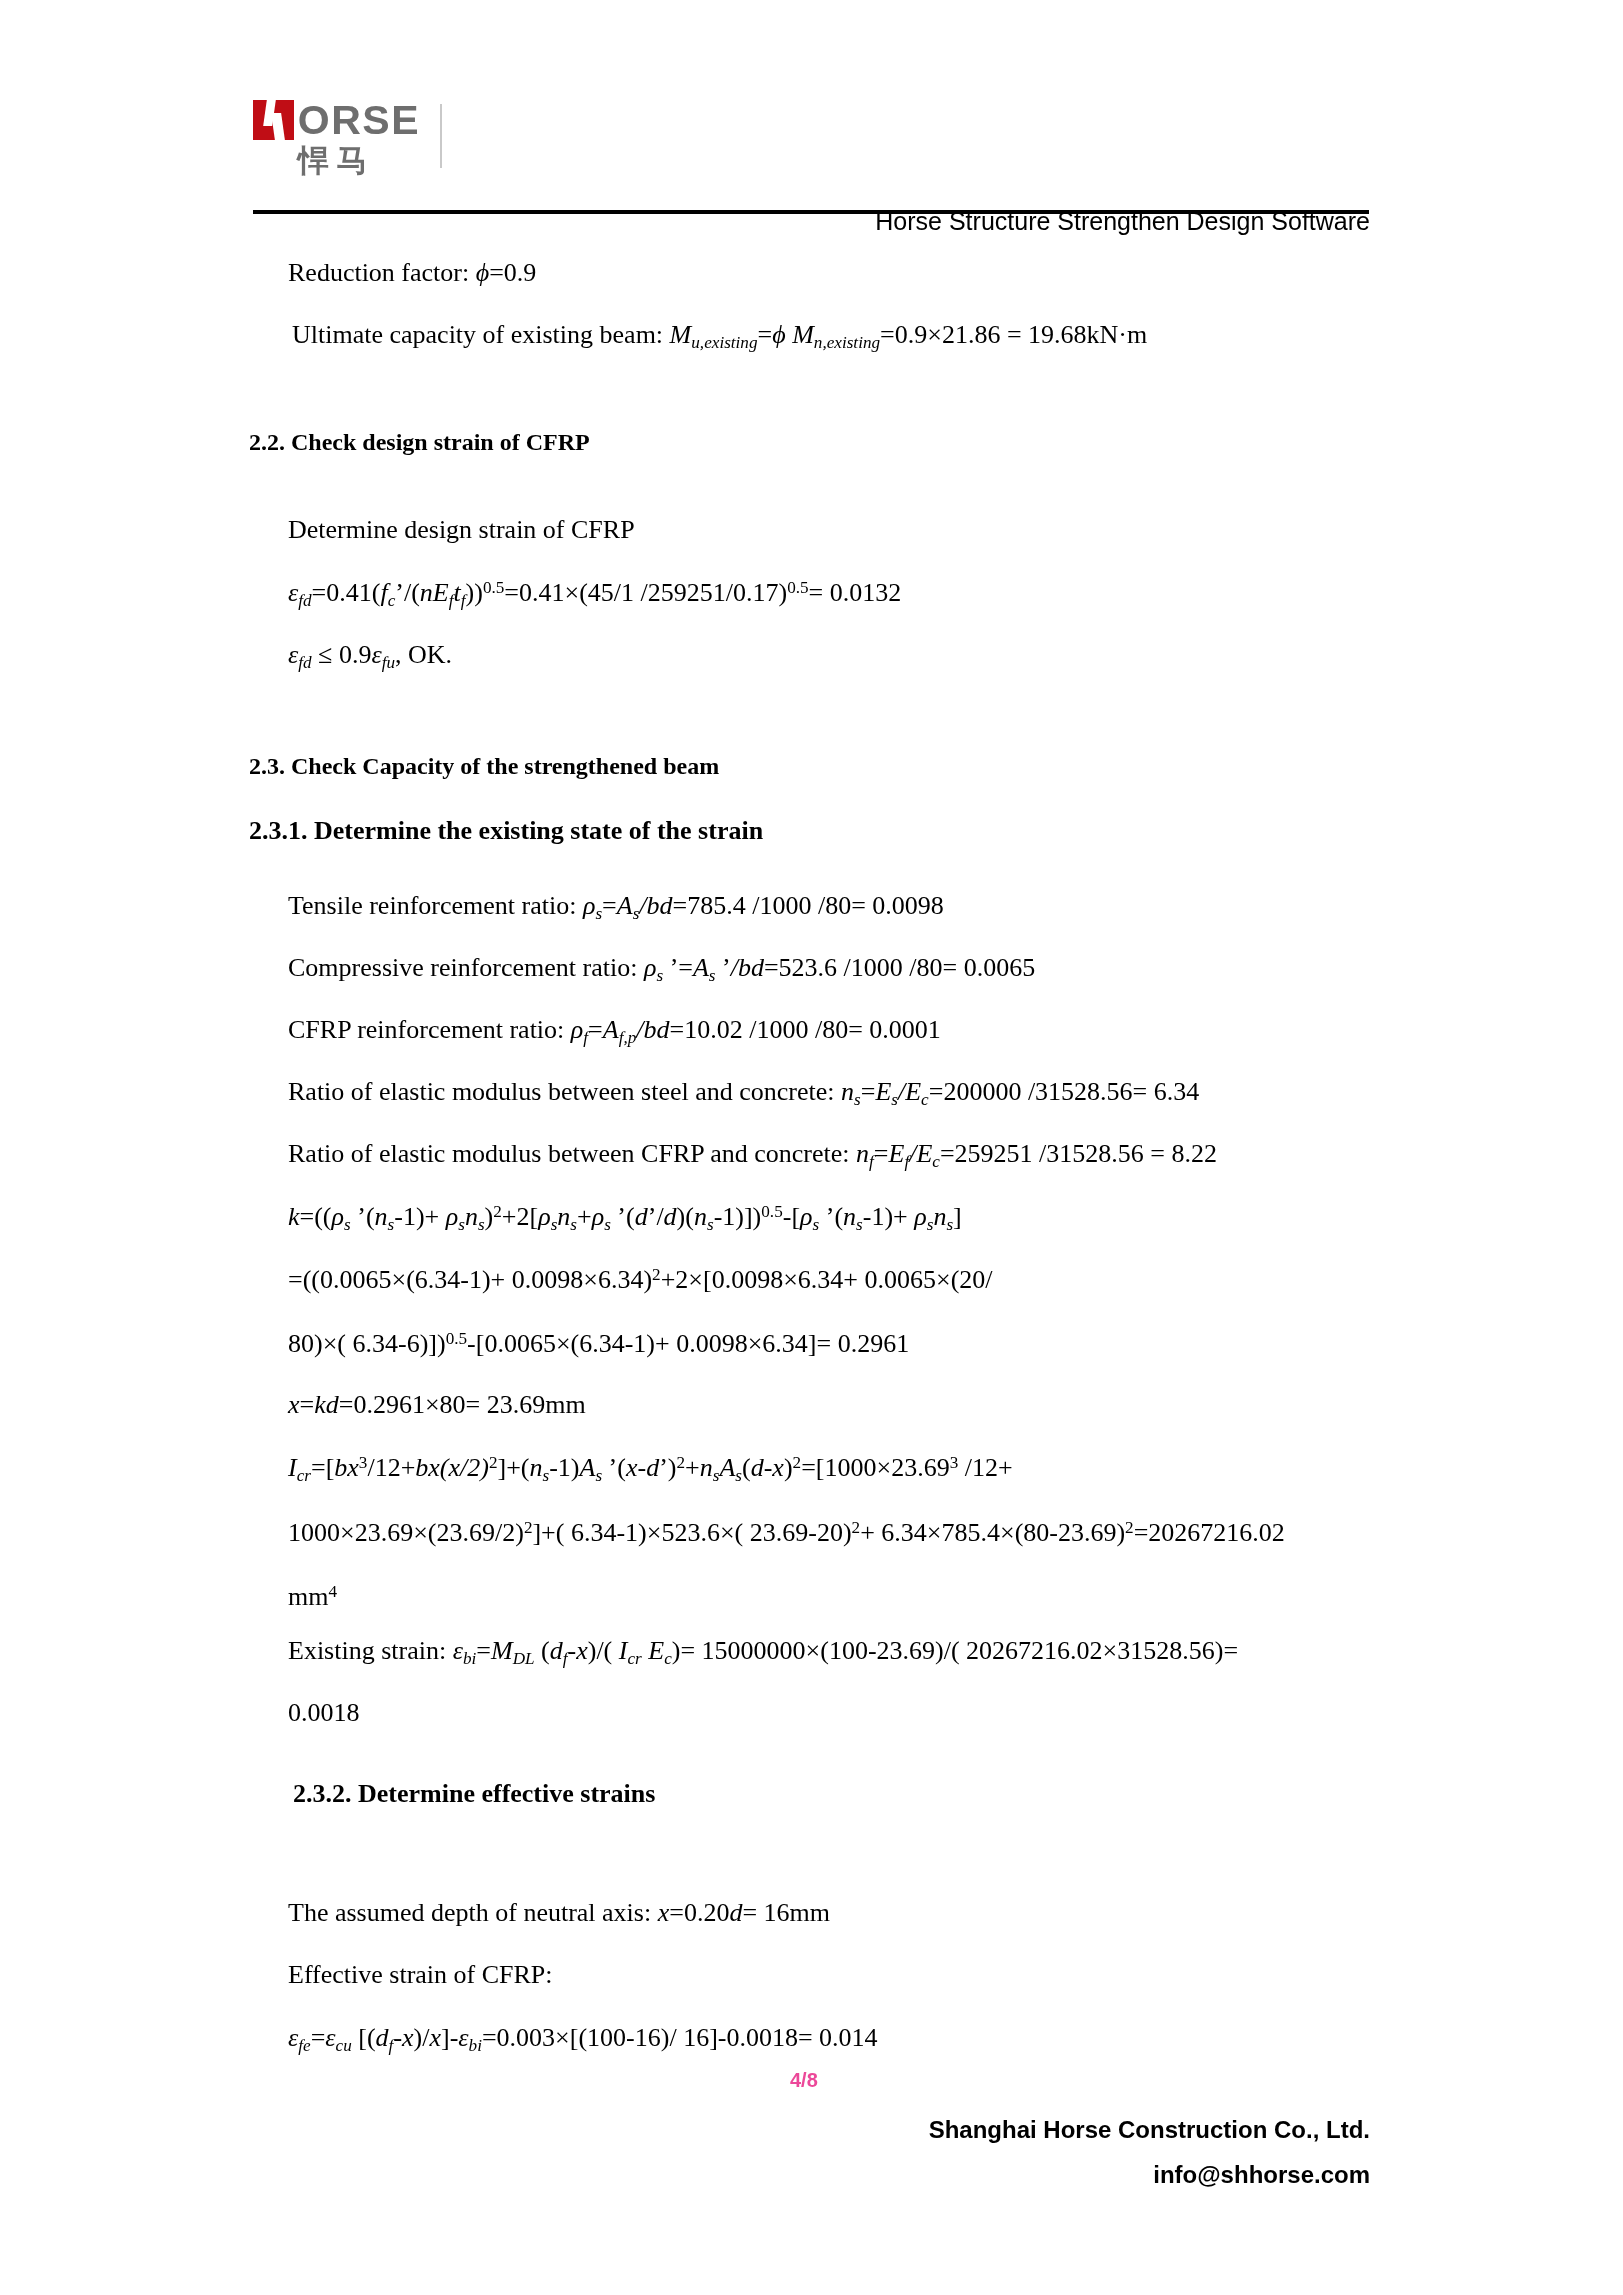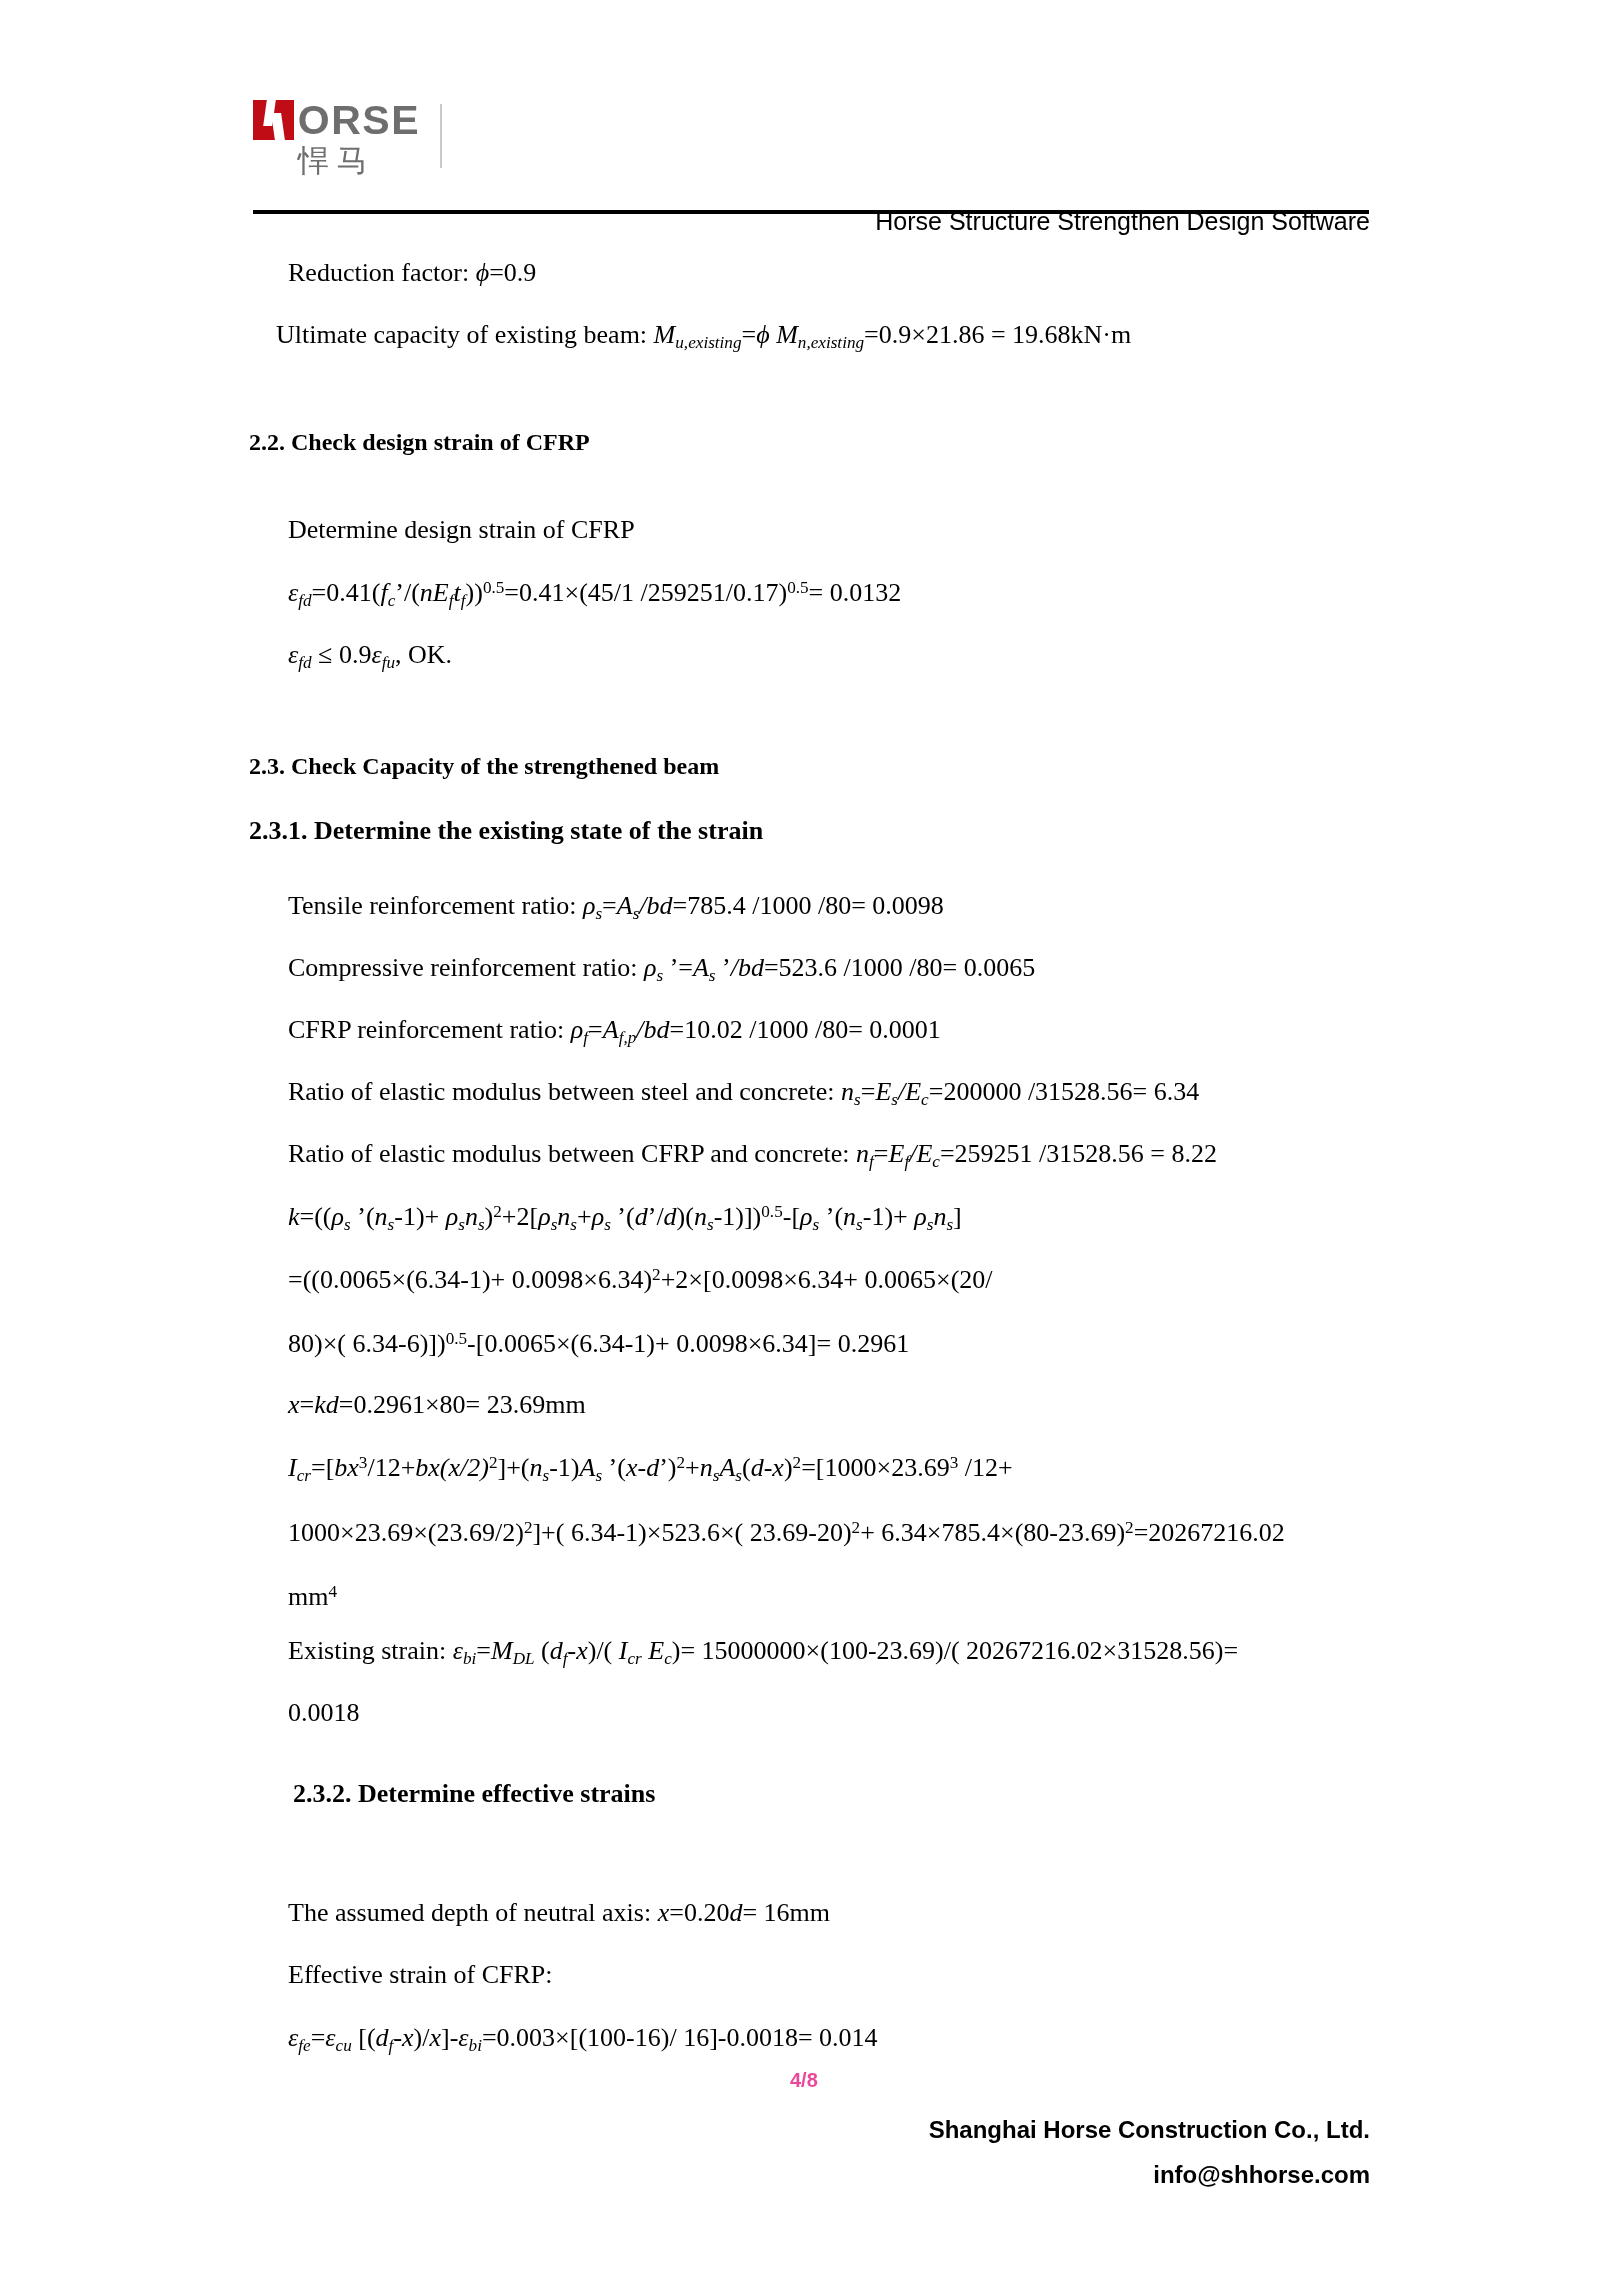--- a/index.html
+++ b/index.html
@@ -72,21 +72,21 @@
   .logo-orse {
     font-family: "Liberation Sans", sans-serif;
     font-weight: bold;
     font-size: 41px;
     letter-spacing: 1.5px;
     color: #6e6e6e;
     line-height: 40px;
   }
   .logo-cn {
     font-family: "Liberation Sans", sans-serif;
-    font-weight: normal;
+    font-weight: bold;
     font-size: 31px;
     letter-spacing: 7.7px;
     color: #6e6e6e;
     margin-top: 4.6px;
   }
   .logo-divider {
     width: 1.5px;
     height: 64px;
     background: #c9c9c9;
     margin: 0 20px;
@@ -220,21 +220,21 @@
     <div class="header-title">Horse Structure Strengthen Design Software</div>
     <div class="header-rule"></div>
   </div>
 
   <div class="content">
 
     <div class="row para" style="left:272px; top:28px;">
       <span>Reduction factor: </span><span class="sym">ϕ</span><span>=0.9</span>
     </div>
 
-    <div class="row para" style="left:260px; top:90px;">
+    <div class="row para" style="left:276px; top:90px;">
       <span>Ultimate capacity of existing beam: </span><span class="it">M</span><sub>u,existing</sub><span>=</span><span class="sym">ϕ</span><span class="it"> M</span><sub>n,existing</sub><span>=0.9×21.86 = 19.68kN·m</span>
     </div>
 
     <div class="row h2" style="left:249px; top:213px;">2.2. Check design strain of CFRP</div>
 
     <div class="row para" style="left:272px; top:285px;">Determine design strain of CFRP</div>
 
     <div class="row para" style="left:272px; top:347px;">
       <span class="sym">ε</span><sub>fd</sub><span>=0.41(</span><span class="it">f</span><sub>c</sub><span>’</span><span>/(</span><span class="it">n</span><span class="it">E</span><sub>f</sub><span class="it">t</span><sub>f</sub><span>))</span><sup>0.5</sup><span>=0.41×(45/1 /259251/0.17)</span><sup>0.5</sup><span>= 0.0132</span>
     </div>

